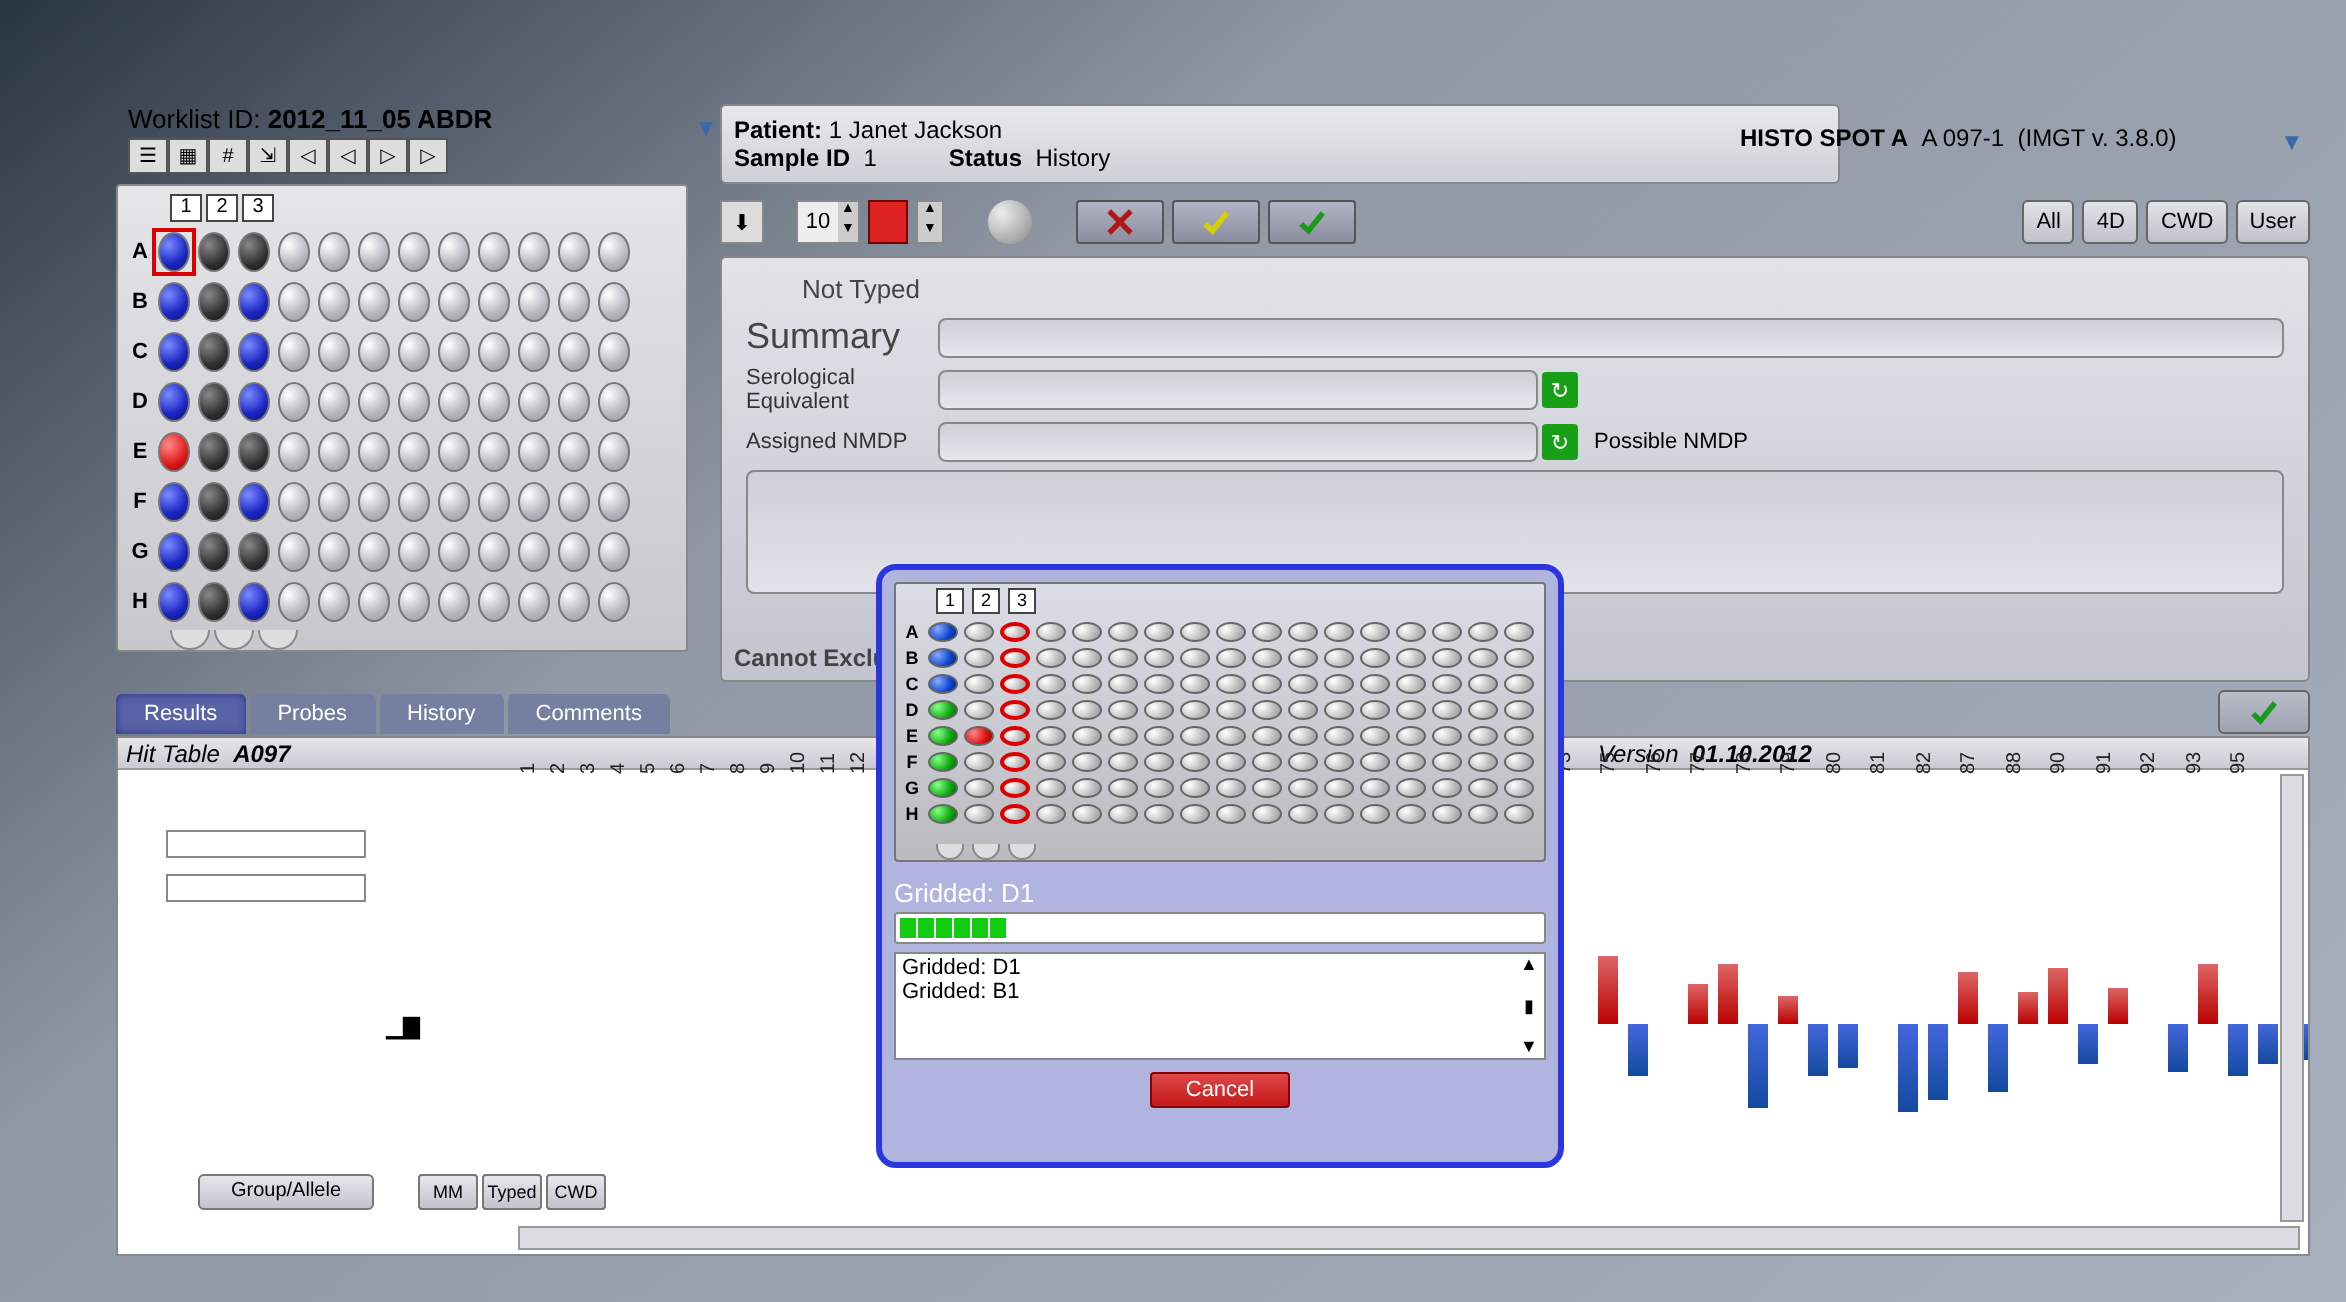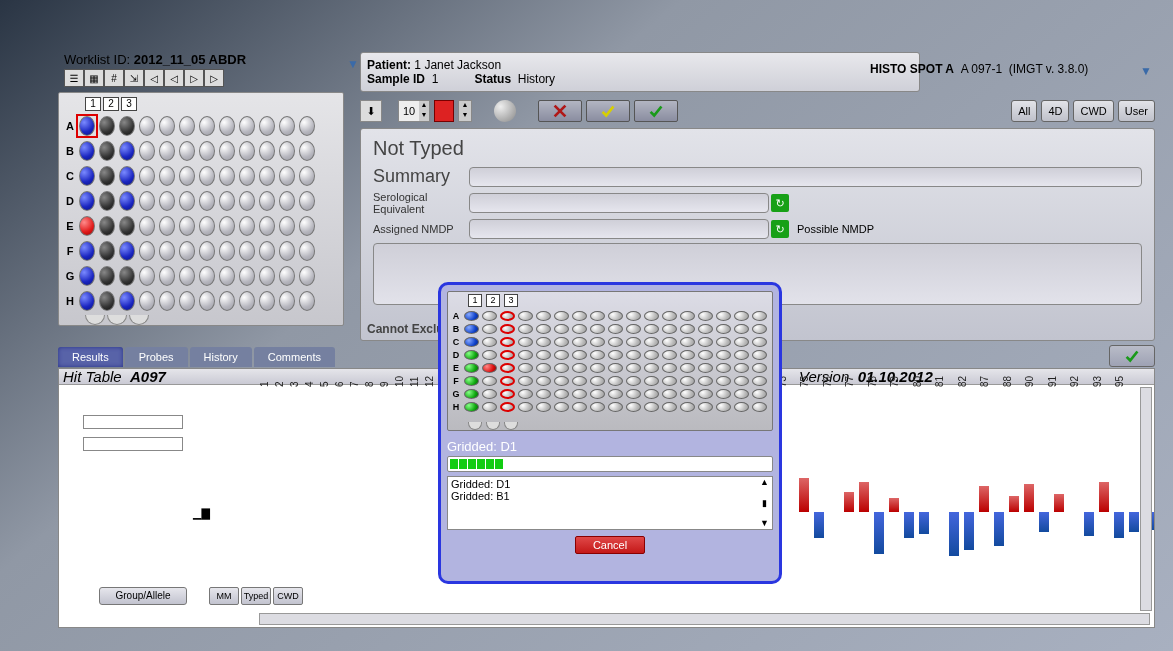--- a/index.html
+++ b/index.html
@@ -36,35 +36,35 @@
 .stepper .arr div{height:10px;font-size:7px;line-height:8px;text-align:center;cursor:pointer;background:#ccc;}
 .redbox{width:20px;height:22px;background:#d22;border:1px solid #700;}
 .globe{width:22px;height:22px;border-radius:50%;background:radial-gradient(circle at 30% 30%,#eee,#888);}
 .bigbtn{width:44px;height:22px;border:1px solid #555;border-radius:2px;background:linear-gradient(#b2b5c2,#8a8da0);display:flex;align-items:center;justify-content:center;cursor:pointer;}
 .bigbtn svg{width:18px;height:18px;}
 .rightlab{position:absolute;left:870px;top:62px;font-size:12px;}
 .rightlab .chev{position:absolute;left:270px;top:2px;color:#3a6aa8;font-size:12px;cursor:pointer;}
 .filterbtns{position:absolute;right:18px;top:100px;display:flex;gap:4px;}
 .filterbtns .fbtn{height:22px;padding:0 6px;border:1px solid #666;border-radius:3px;background:linear-gradient(#e2e3e8,#bfc1ca);font-size:11px;cursor:pointer;display:flex;align-items:center;}
 .typing-panel{position:absolute;left:360px;top:128px;width:795px;height:213px;background:linear-gradient(#e2e3e9,#c2c4cf);border:1px solid #888;border-radius:3px;padding:8px 12px;}
-.typing-panel h2{font-size:20px;color:#444;font-weight:normal;margin-bottom:6px;}
+.typing-panel h2{font-size:13px;color:#444;font-weight:normal;margin-bottom:6px;margin-left:28px;}
 .typing-panel .row{display:flex;align-items:center;margin-bottom:4px;}
 .typing-panel .row label{width:96px;font-size:11px;color:#333;}
 .typing-panel .row .fld{height:20px;border:1px solid #888;border-radius:4px;background:linear-gradient(#cfcfd8,#e6e6ee);}
 .typing-panel .lrg{flex:1;}
 .typing-panel .med{width:300px;}
 .typing-panel .refresh{width:18px;height:18px;background:#17a017;border-radius:2px;margin-left:2px;display:flex;align-items:center;justify-content:center;cursor:pointer;color:#fff;font-size:11px;}
 .typing-panel .textarea{height:62px;border:1px solid #888;border-radius:4px;background:linear-gradient(#cfcfd8,#e2e2ea);margin-top:2px;}
 .cannot-ex{position:absolute;left:6px;bottom:4px;font-size:12px;font-weight:bold;color:#444;}
 .tabs{position:absolute;left:58px;top:347px;display:flex;}
 .tab{padding:4px 14px;font-size:11px;color:#fff;background:#7580a0;border-radius:3px 3px 0 0;margin-right:2px;cursor:pointer;}
 .tab.active{background:#5863a8;box-shadow:inset 0 0 4px #2a338a;}
 .bigcheck{position:absolute;right:18px;top:345px;width:46px;height:22px;background:linear-gradient(#b9bcc8,#9ea2b4);border-radius:3px;border:1px solid #666;display:flex;align-items:center;justify-content:center;cursor:pointer;}
 .hittable{position:absolute;left:58px;top:368px;width:1097px;height:260px;background:#fff;border:1px solid #888;}
-.hittable .hdr{height:16px;background:linear-gradient(#e5e5ea,#cacad4);border-bottom:1px solid #999;display:flex;align-items:center;padding:0 4px;font-size:15px;font-style:italic;}
+.hittable .hdr{height:16px;background:linear-gradient(#e5e5ea,#cacad4);border-bottom:1px solid #999;display:flex;align-items:center;padding:0 4px;font-size:12px;font-style:italic;}
 .hittable .hdr .ver{position:absolute;left:740px;}
 .xaxis{position:absolute;top:18px;left:200px;right:4px;height:24px;}
 .xaxis span{position:absolute;top:0;font-size:10px;transform:rotate(-90deg);transform-origin:left top;color:#222;}
 .controls-left{position:absolute;left:24px;top:46px;width:160px;}
 .controls-left .txtbox{width:100px;height:14px;border:1px solid #888;background:#fff;margin-bottom:8px;}
 .controls-left .histicon{position:absolute;left:110px;top:92px;font-size:11px;}
 .grp-allele{position:absolute;left:40px;bottom:22px;width:88px;height:18px;border:1px solid #777;border-radius:3px;background:linear-gradient(#e6e6ec,#c2c3cf);text-align:center;font-size:10px;line-height:16px;cursor:pointer;}
 .mmrank{position:absolute;left:150px;bottom:22px;display:flex;gap:2px;}
 .mmrank div{width:30px;height:18px;border:1px solid #777;border-radius:2px;background:linear-gradient(#e6e6ec,#c2c3cf);text-align:center;font-size:9px;line-height:16px;cursor:pointer;}
 .bars{position:absolute;top:44px;left:200px;right:16px;bottom:16px;}

